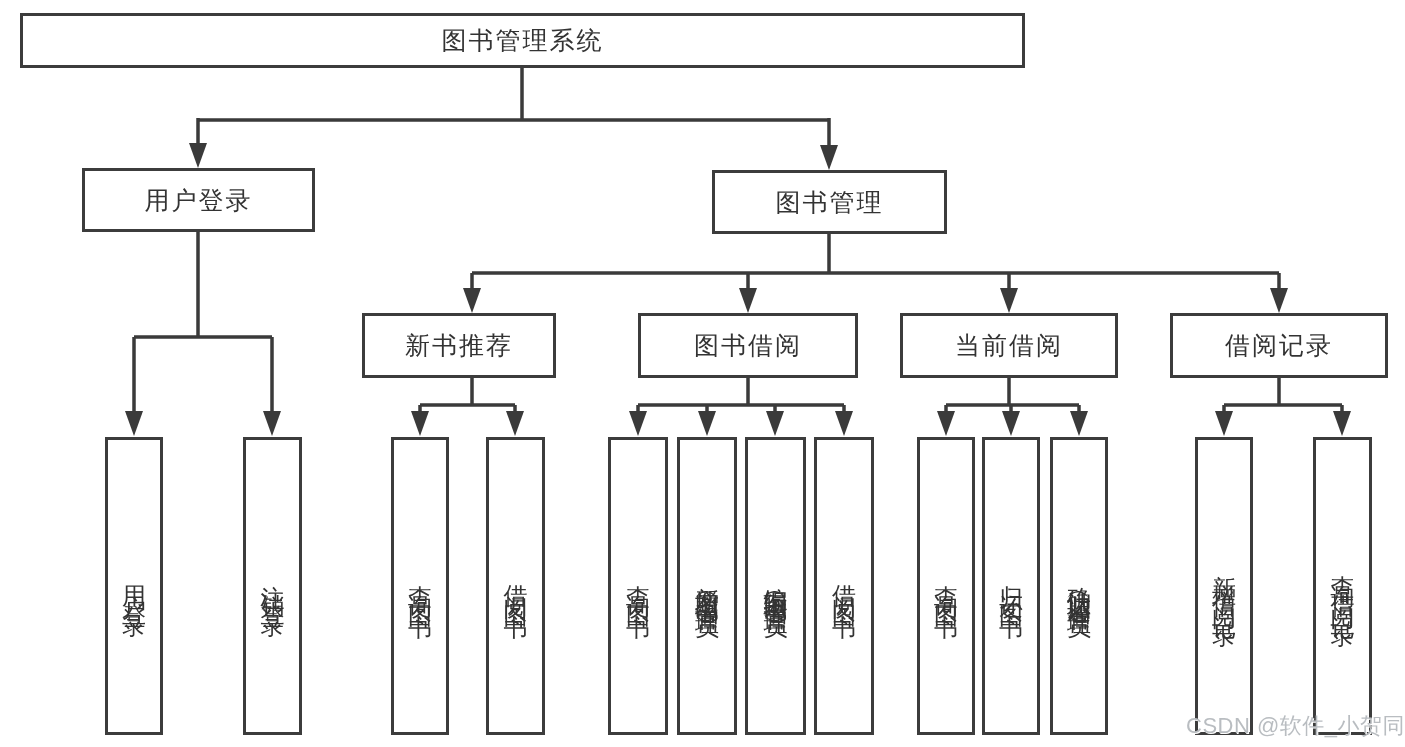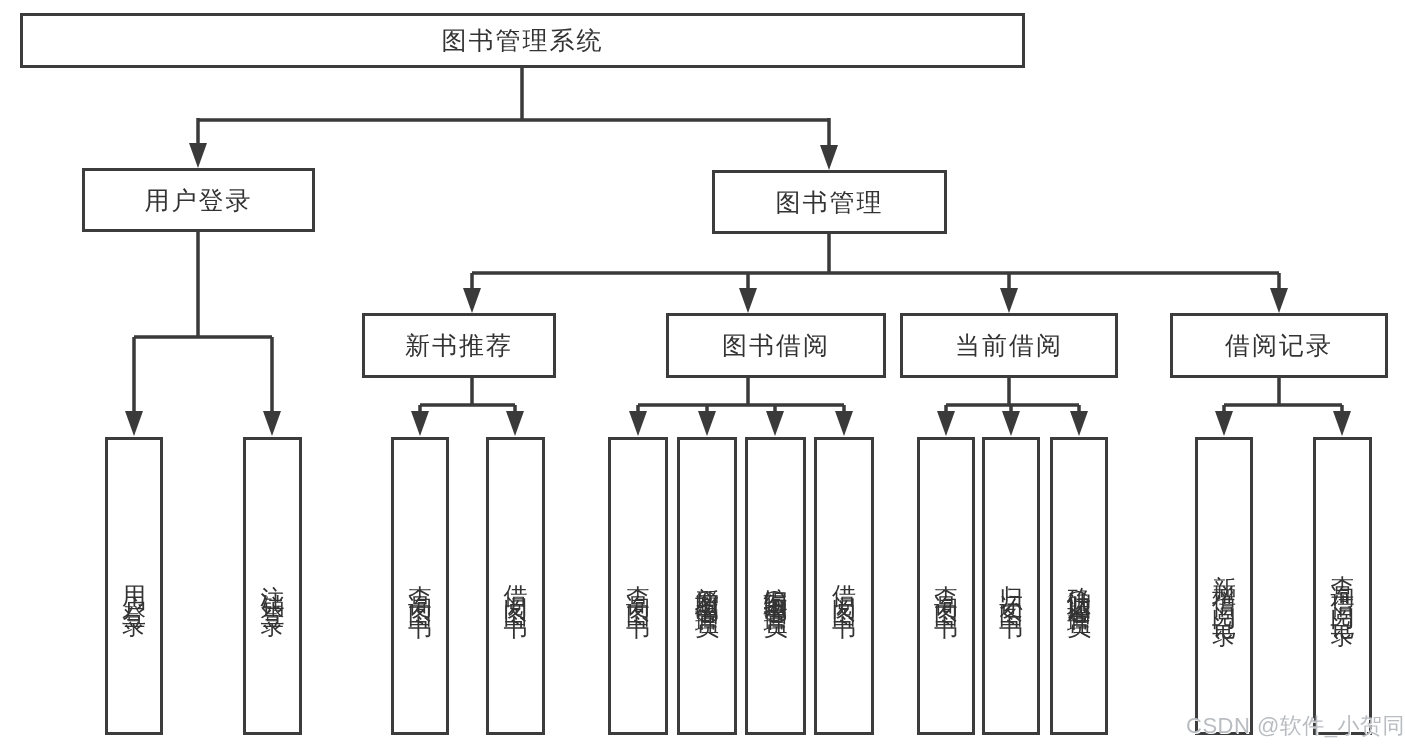--- a/index.html
+++ b/index.html
@@ -104,21 +104,21 @@
       <polygon class="arrow" points="1333,411 1351,411 1342,436"></polygon>
     </g>
   </svg>
 
   <div class="hnode" style="left:20px; top:13px; width:1005px; height:55px;">图书管理系统</div>
 
   <div class="hnode" style="left:82px; top:168px; width:233px; height:64px;">用户登录</div>
   <div class="hnode" style="left:712px; top:170px; width:235px; height:64px;">图书管理</div>
 
   <div class="hnode" style="left:362px; top:313px; width:194px; height:65px;">新书推荐</div>
-  <div class="hnode" style="left:638px; top:313px; width:220px; height:65px;margin-left:28px;">图书借阅</div>
+  <div class="hnode" style="left:638px; top:313px; width:220px; height:65px;">图书借阅</div>
   <div class="hnode" style="left:900px; top:313px; width:218px; height:65px;text-align:center;">当前借阅</div>
   <div class="hnode" style="left:1170px; top:313px; width:218px; height:65px;">借阅记录</div>
 
   <div class="vnode" style="left:105px; width:58px;">用户登录</div>
   <div class="vnode" style="left:243px; width:59px;">注销登录</div>
 
   <div class="vnode" style="left:391px; width:58px;">查询图书</div>
   <div class="vnode" style="left:486px; width:59px;">借阅图书</div>
 
   <div class="vnode" style="left:608px; width:60px;">查询图书</div>

